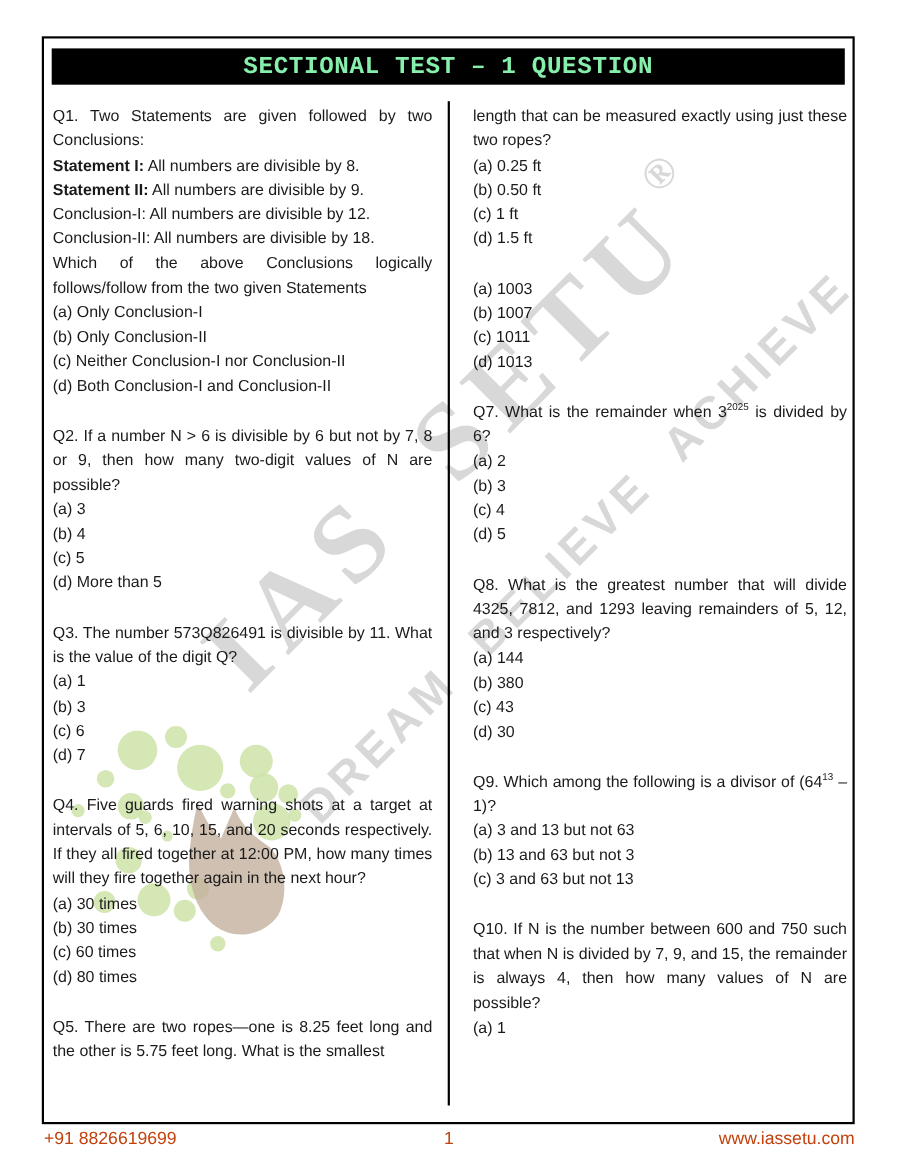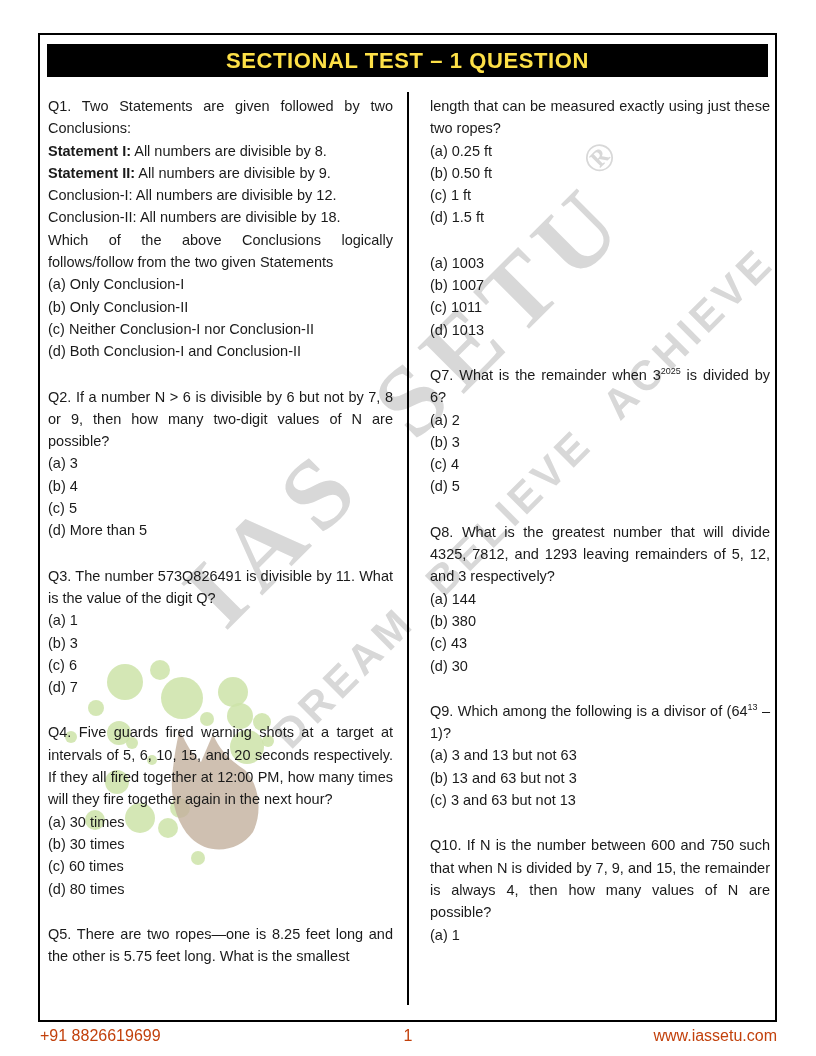--- a/index.html
+++ b/index.html
@@ -3,21 +3,21 @@
 <meta charset="utf-8">
 <style>
   html,body{margin:0;padding:0;}
   body{
     width:816px;height:1056px;position:relative;background:#ffffff;
     font-family:"Liberation Sans",sans-serif;color:#1a1a1a;overflow:hidden;
   }
   
   .page-border{position:absolute;left:38px;top:33px;width:735px;height:985px;border:2px solid #000;z-index:1;}
   .title-bar{position:absolute;left:47px;top:44px;width:721px;height:33px;background:#000;display:flex;align-items:center;justify-content:center;z-index:3;}
-  .title-text{color:#fde047;font-family:Liberation Sans, sans-serif;font-weight:bold;font-size:22px;letter-spacing:0.6px;white-space:nowrap;}
+  .title-text{color:#86efac;font-family:Liberation Mono, monospace;font-weight:bold;font-size:22px;letter-spacing:0.6px;white-space:nowrap;}
   
   .col{position:absolute;top:95px;z-index:2;font-size:14.5px;line-height:22.3px;}
   .col-left{left:48px;width:345px;}
   .col-right{left:430px;width:340px;}
   .question{margin:0;}
   .question + .question{margin-top:23px;}
   .para{text-align:justify;}
   .para b{font-weight:bold;}
   sup{font-size:0.62em;vertical-align:super;line-height:0;}
   .divider{position:absolute;left:407px;top:92px;width:2px;height:913px;background:#000;z-index:2;}

